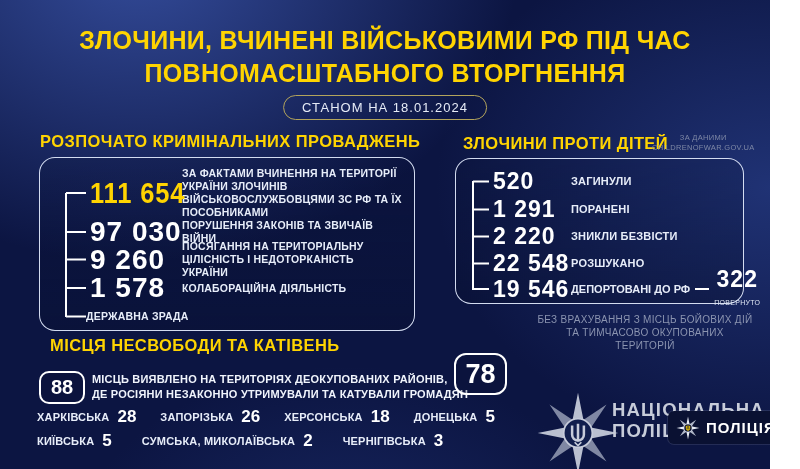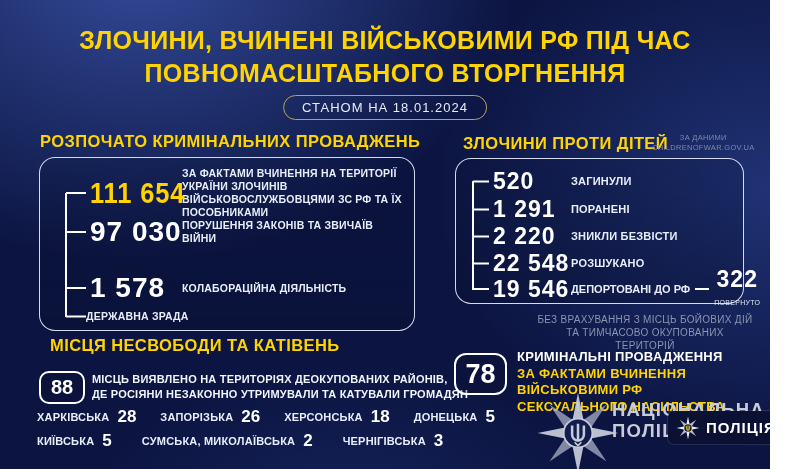--- a/index.html
+++ b/index.html
@@ -88,20 +88,25 @@
     <div class="stat-row pr1">
       <span class="tick"></span>
       <span class="num">111 654</span>
       <span class="lbl">ЗА ФАКТАМИ ВЧИНЕННЯ НА ТЕРИТОРІЇ УКРАЇНИ ЗЛОЧИНІВ ВІЙСЬКОВОСЛУЖБОВЦЯМИ ЗС РФ ТА ЇХ ПОСОБНИКАМИ</span>
     </div>
     <div class="stat-row pr2">
       <span class="tick"></span>
       <span class="num">97 030</span>
       <span class="lbl">ПОРУШЕННЯ ЗАКОНІВ ТА ЗВИЧАЇВ ВІЙНИ</span>
     </div>
+    <div class="stat-row pr3">
+      <span class="tick"></span>
+      <span class="num">9 260</span>
+      <span class="lbl">ПОСЯГАННЯ НА ТЕРИТОРІАЛЬНУ ЦІЛІСНІСТЬ І НЕДОТОРКАНІСТЬ УКРАЇНИ</span>
+    </div>
     <div class="stat-row pr4">
       <span class="tick"></span>
       <span class="num">1 578</span>
       <span class="lbl">КОЛАБОРАЦІЙНА ДІЯЛЬНІСТЬ</span>
     </div>
     <div class="stat-row pr5">
       <span class="tick"></span>
       <span class="lbl">ДЕРЖАВНА ЗРАДА</span>
     </div>
   </div>
@@ -182,26 +187,20 @@
       <span class="rname">СУМСЬКА, МИКОЛАЇВСЬКА</span>
       <span class="rval">2</span>
     </span>
     <span class="region">
       <span class="rname">ЧЕРНІГІВСЬКА</span>
       <span class="rval">3</span>
     </span>
   </div>
 
   <div class="count-badge" id="badge78">78</div>
-  <div class="sv-text">
-    <span>КРИМІНАЛЬНІ ПРОВАДЖЕННЯ</span><br>
-    <span class="yl">ЗА ФАКТАМИ ВЧИНЕННЯ</span><br>
-    <span class="yl">ВІЙСЬКОВИМИ РФ</span><br>
-    <span class="yl">СЕКСУАЛЬНОГО НАСИЛЬСТВА</span>
-  </div>
 
   <svg class="emblem" viewBox="0 0 100 100">
     <polygon points="50,2 58,42 98,50 58,58 50,98 42,58 2,50 42,42" fill="#c9cfdd"></polygon>
     <polygon points="50,2 58,42 98,50 58,58 50,98 42,58 2,50 42,42" transform="rotate(45 50 50)" fill="#aab2c6" opacity=".8"></polygon>
     <circle cx="50" cy="50" r="17" fill="#121f4e" stroke="#d6dbe7" stroke-width="2"></circle>
     <path d="M43 41 v11 a7 7 0 0 0 14 0 V41" fill="none" stroke="#d6dbe7" stroke-width="3"></path>
     <path d="M50 39 v21" stroke="#d6dbe7" stroke-width="3"></path>
     <path d="M46 61 l4 4 4 -4" fill="none" stroke="#d6dbe7" stroke-width="2"></path>
   </svg>
   <div class="org-text">

